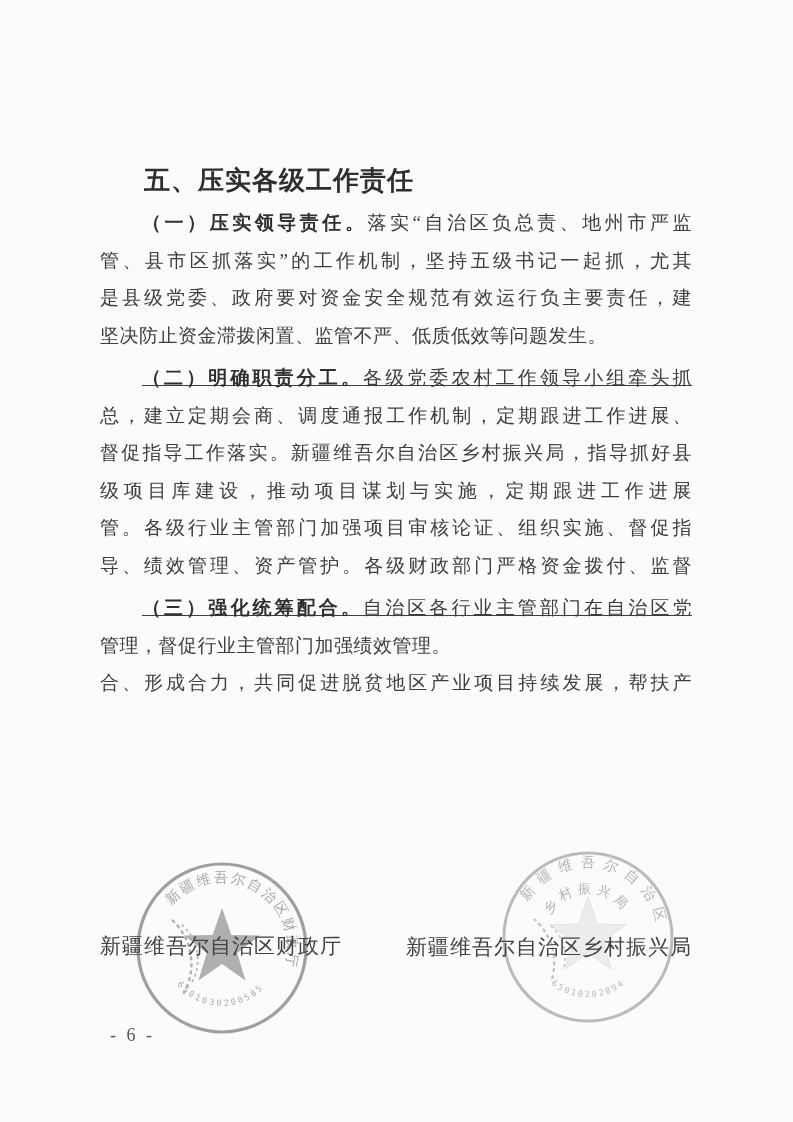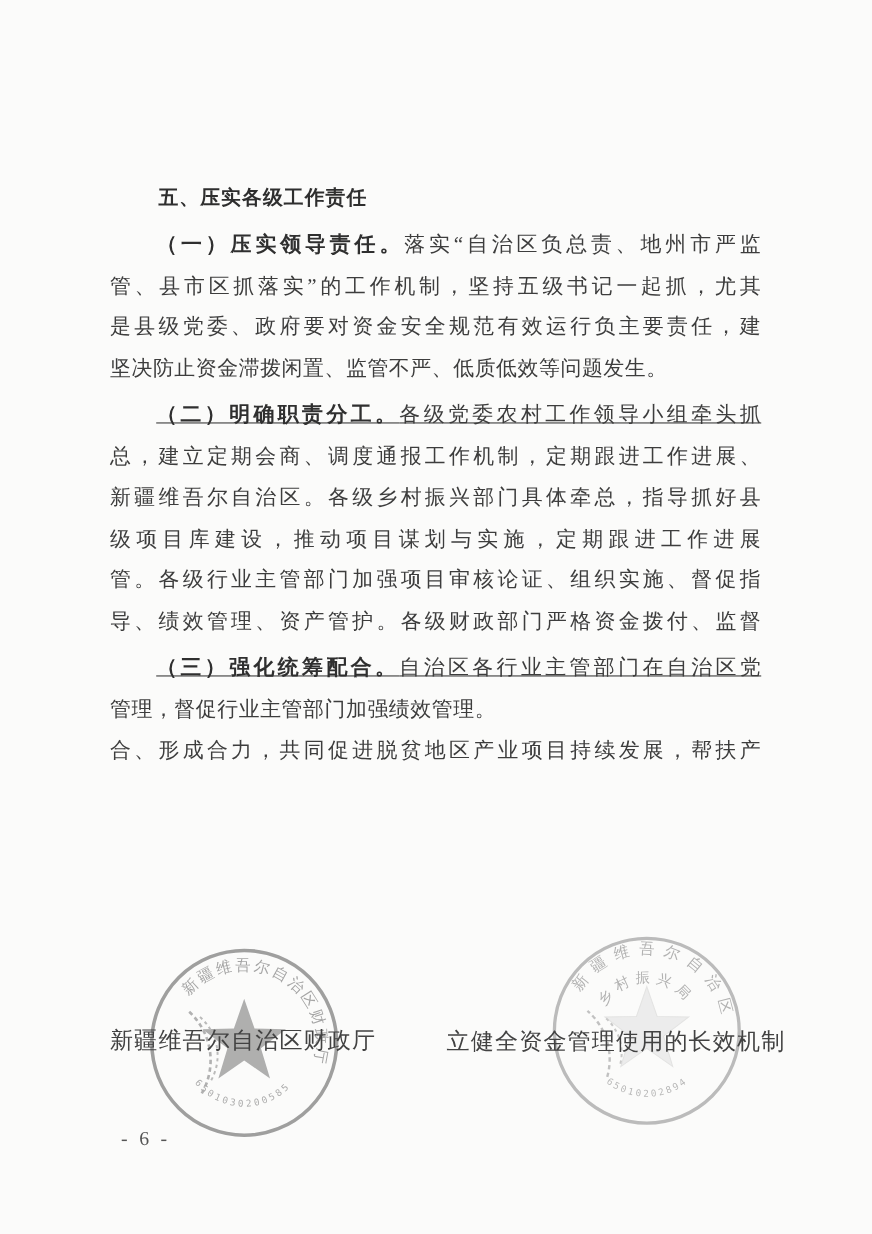--- a/index.html
+++ b/index.html
@@ -7,22 +7,22 @@
     width:793px;height:1122px;
     background:#fbfbfa;
     font-family:"Liberation Serif","DejaVu Serif",serif;
     color:#3b3b3b;
     position:relative;overflow:hidden;
   }
   .page{position:absolute;inset:0;}
   
   .doc{position:absolute;left:100px;top:162px;width:592px;}
   .heading{
-    font-family:Liberation Mono, monospace;
-    font-weight:700;font-size:18px;line-height:38px;
+    font-family:Liberation Serif, serif;
+    font-weight:700;font-size:26px;line-height:38px;
     margin:0 0 4px 0;text-indent:44px;letter-spacing:1px;color:#2e2e2e;
   }
   .line{
     margin:0;font-size:19px;line-height:37.5px;
     text-align:justify;text-align-last:justify;
     color:#3d3d3d;letter-spacing:.5px;
   }
   .line.end{text-align-last:left;}
   .line.first{text-indent:42px;}
   .line .lead{font-weight:700;color:#2f2f2f;}
@@ -54,21 +54,21 @@
   <div class="doc">
     <h2 class="heading">五、压实各级工作责任</h2>
 
     <p class="line first"><span class="lead">（一）压实领导责任。</span><span>落实“自治区负总责、地州市严监</span></p>
     <p class="line">管、县市区抓落实”的工作机制，坚持五级书记一起抓，尤其</p>
     <p class="line">是县级党委、政府要对资金安全规范有效运行负主要责任，建</p>
     <p class="line end">坚决防止资金滞拨闲置、监管不严、低质低效等问题发生。</p>
 
     <p class="line first p-gap"><span class="lead">（二）明确职责分工。</span><span>各级党委农村工作领导小组牵头抓</span></p>
     <p class="line">总，建立定期会商、调度通报工作机制，定期跟进工作进展、</p>
-    <p class="line">新疆维吾尔自治区。各级乡村振兴部门具体牵总，指导抓好县</p>
+    <p class="line">督促指导工作落实。新疆维吾尔自治区乡村振兴局，指导抓好县</p>
     <p class="line">级项目库建设，推动项目谋划与实施，定期跟进工作进展</p>
     <p class="line">管。各级行业主管部门加强项目审核论证、组织实施、督促指</p>
     <p class="line">导、绩效管理、资产管护。各级财政部门严格资金拨付、监督</p>
     <p class="line first p-gap"><span class="lead">（三）强化统筹配合。</span><span>自治区各行业主管部门在自治区党</span></p>
 
     <p class="line end">管理，督促行业主管部门加强绩效管理。</p>
     <p class="line">合、形成合力，共同促进脱贫地区产业项目持续发展，帮扶产</p>
   </div>
 
   <div class="seal left">
@@ -107,17 +107,17 @@
       <text class="arc-cn" font-size="13" letter-spacing="5">
         <textPath href="#arcRi">乡村振兴局</textPath>
       </text>
       <text class="arc-num" font-size="8.5" letter-spacing="2.2">
         <textPath href="#numR" startOffset="2">6501020289455</textPath>
       </text>
     </svg>
   </div>
 
   <div class="org left">新疆维吾尔自治区财政厅</div>
-  <div class="org right">立健全资金管理使用的长效机制</div>
+  <div class="org right">新疆维吾尔自治区乡村振兴局</div>
 
   <div class="pagenum">- 6 -</div>
 
 </div>
 
 </body></html>

